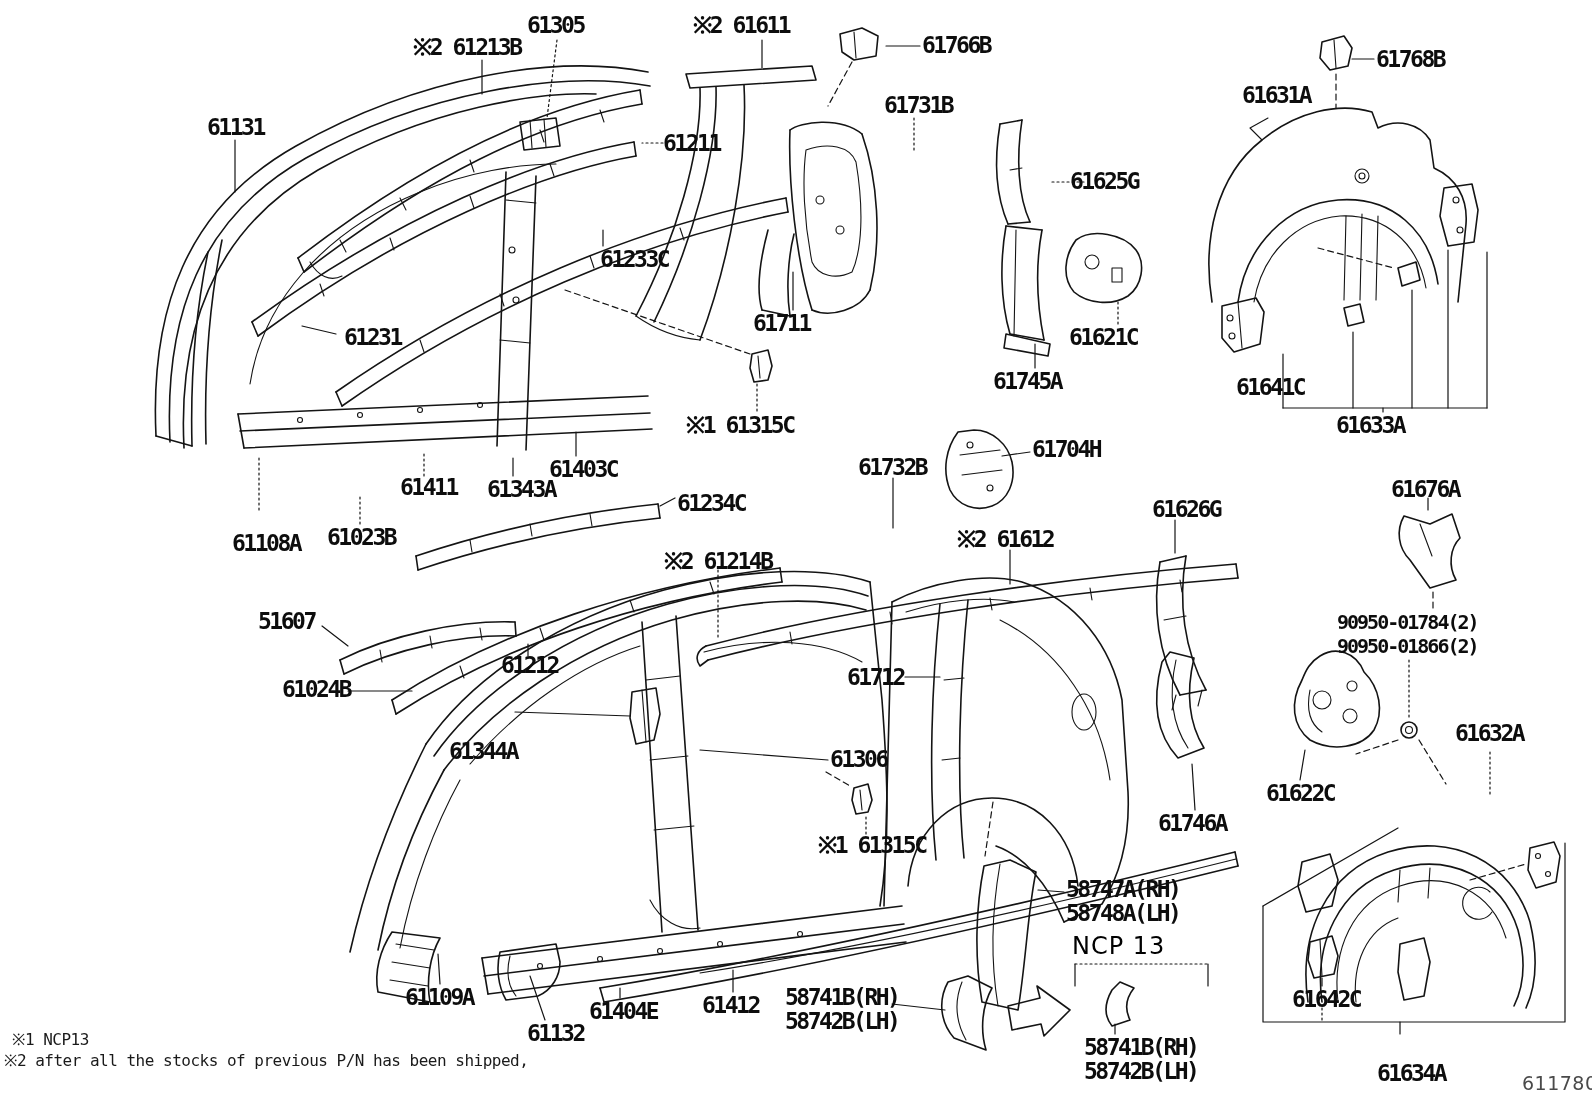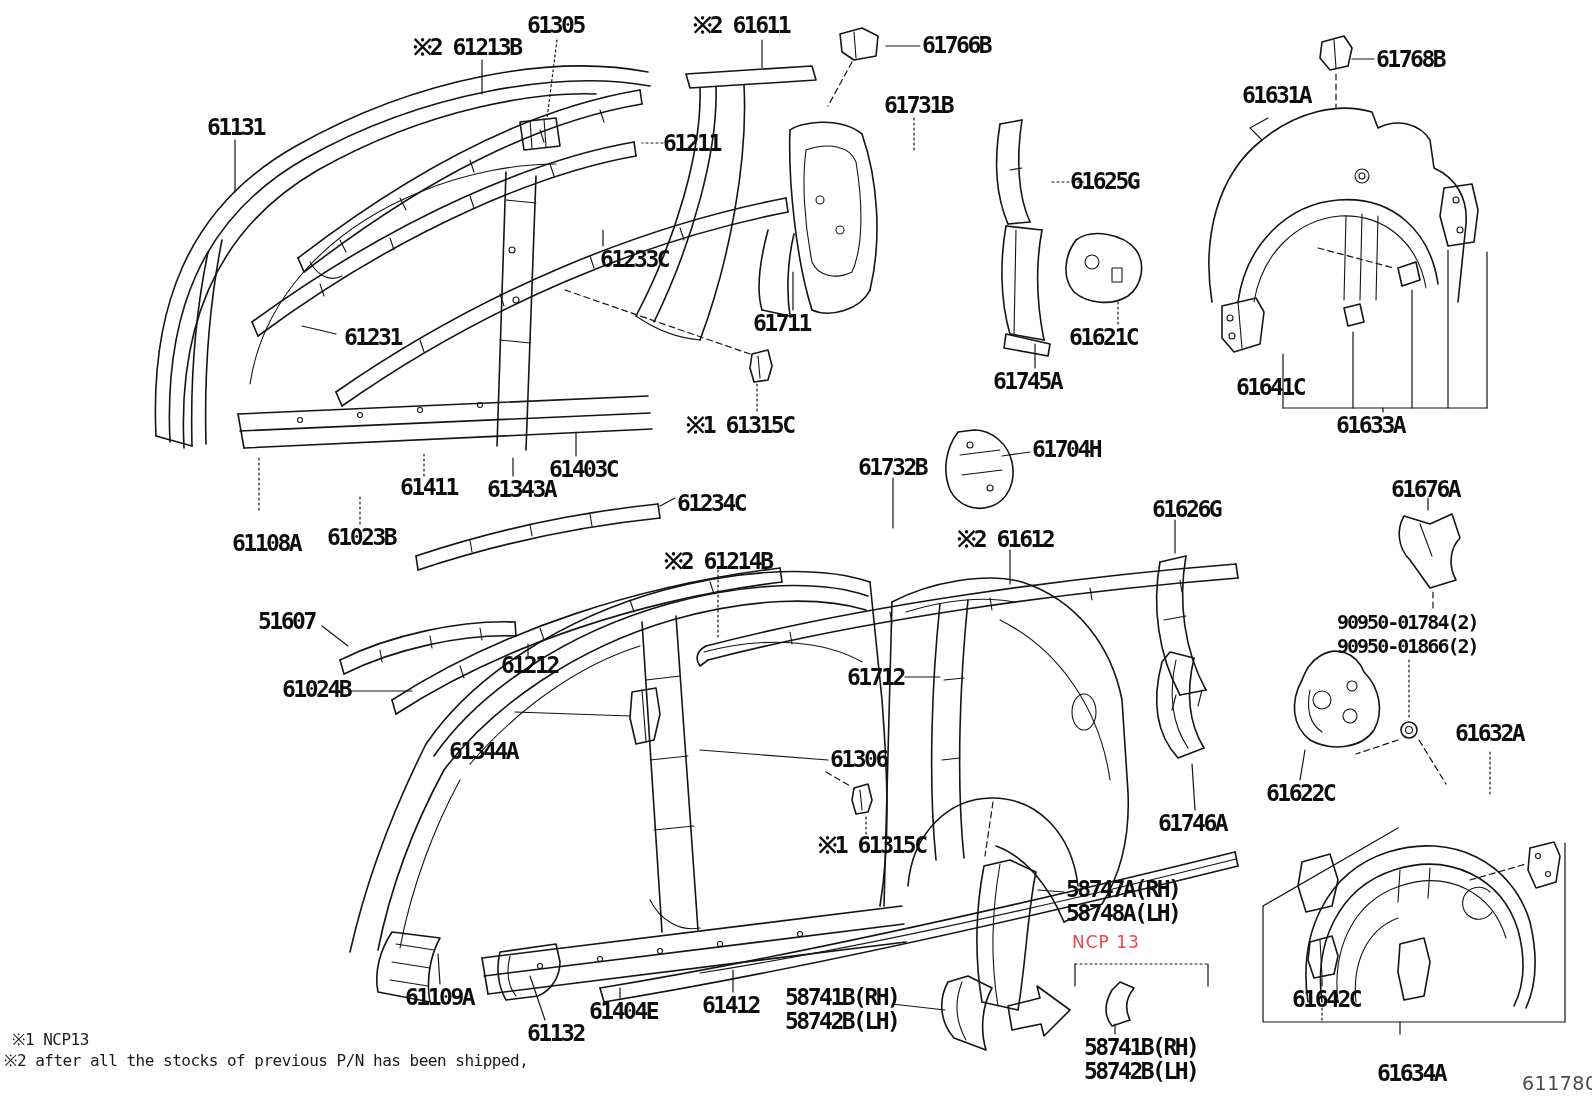--- a/index.html
+++ b/index.html
@@ -10,22 +10,22 @@
       fill:none;stroke:#141414;stroke-width:1.6;stroke-linecap:round;stroke-linejoin:round;}
   svg.art .thin{stroke-width:1.1;}
   svg.art .ld{stroke-width:1.2;}
   svg.art .ldo{stroke-width:1.2;stroke-dasharray:2,3;}
   svg.art .ldd{stroke-width:1.2;stroke-dasharray:6,4;}
   svg.art .fillw{fill:#ffffff;}
   #labels-layer{position:absolute;left:0;top:0;width:100%;height:100%;}
   .lbl{position:absolute;font-weight:bold;font-size:23px;letter-spacing:-2.5px;
        color:#0d0d0d;white-space:nowrap;line-height:1;}
   .lbl.sm{font-size:20px;letter-spacing:-2px;}
-  .lbl.plain{font-family:"DejaVu Sans",sans-serif;font-weight:normal;font-size:17px;
-       letter-spacing:1px;color:#ef4444;}
+  .lbl.plain{font-family:"DejaVu Sans",sans-serif;font-weight:normal;font-size:24px;
+       letter-spacing:1px;color:#000000;}
   .note{position:absolute;font-size:16px;letter-spacing:-0.5px;color:#1a1a1a;white-space:nowrap;}
   .docnum{position:absolute;font-family:"DejaVu Sans",sans-serif;font-size:19px;color:#4a4a4a;
        letter-spacing:0.5px;}
 </style>
 </head>
 <body>
 
 <div class="stage">
 
 <svg class="art" width="1592" height="1099" viewBox="0 0 1592 1099">

